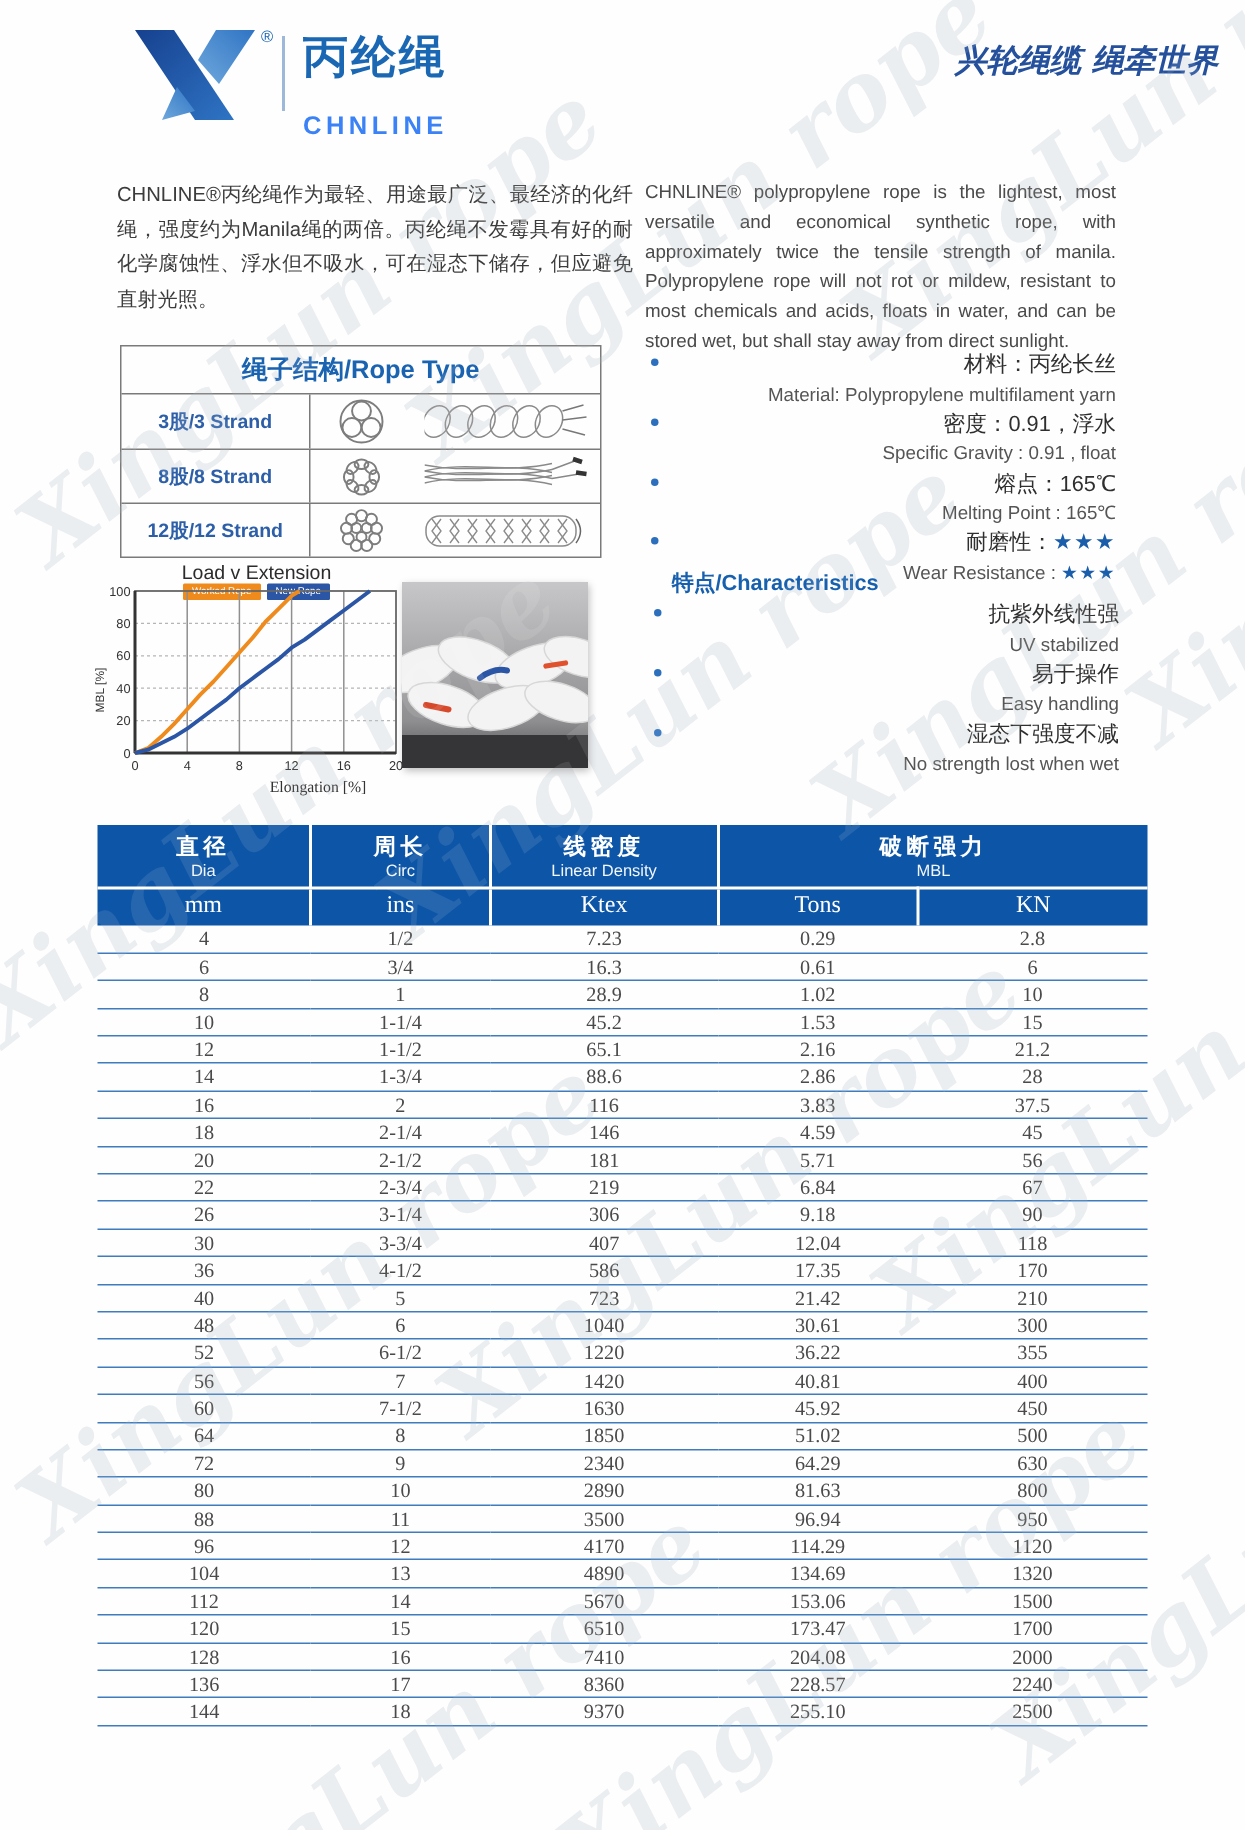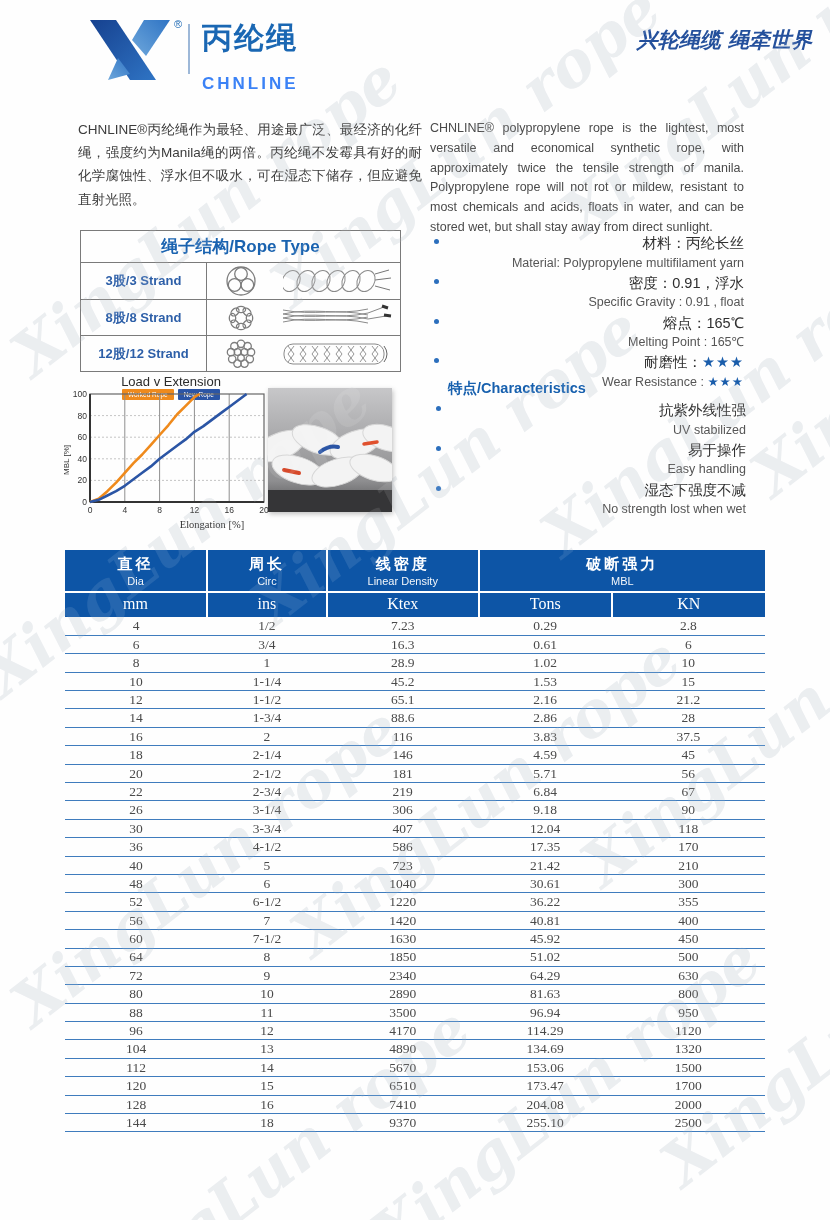--- a/index.html
+++ b/index.html
@@ -555,20 +555,27 @@
             <td>1700</td>
           </tr>
           <tr>
             <td>128</td>
             <td>16</td>
             <td>7410</td>
             <td>204.08</td>
             <td>2000</td>
           </tr>
           <tr>
+            <td>136</td>
+            <td>17</td>
+            <td>8360</td>
+            <td>228.57</td>
+            <td>2240</td>
+          </tr>
+          <tr>
             <td>144</td>
             <td>18</td>
             <td>9370</td>
             <td>255.10</td>
             <td>2500</td>
           </tr>
         </tbody>
     </table>
 
   </div>

